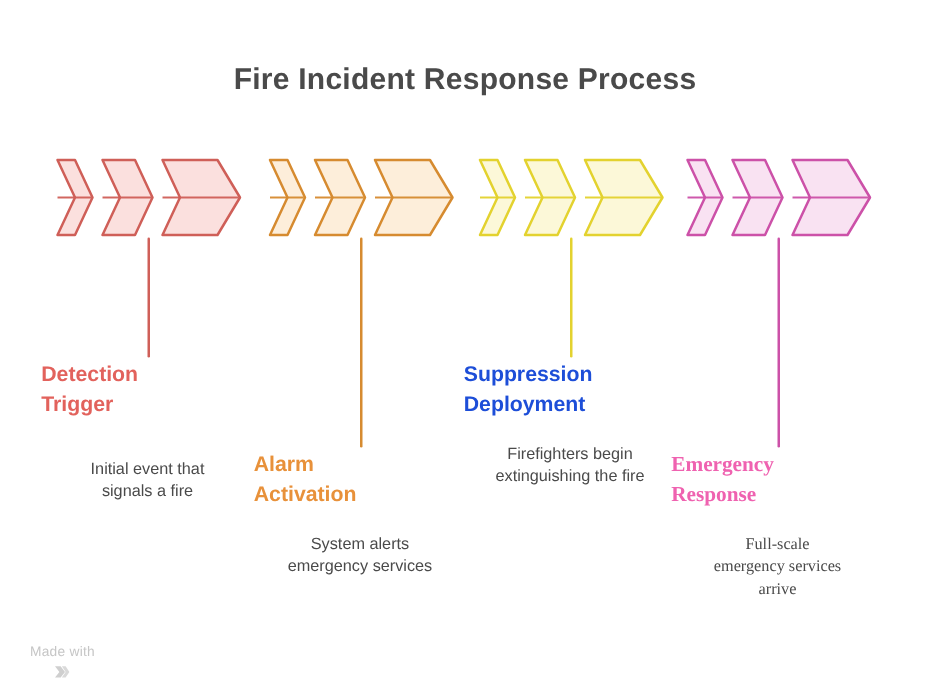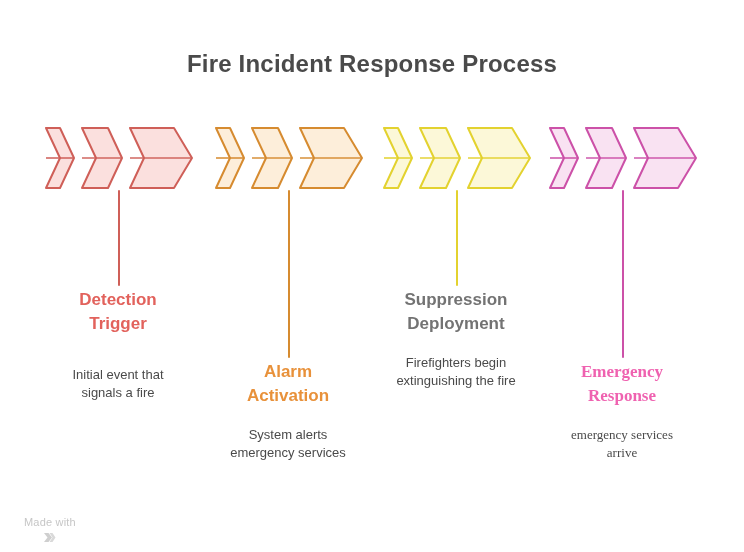--- a/index.html
+++ b/index.html
@@ -45,21 +45,21 @@
   }
   .connector {
     position: absolute;
     width: 2px;
     border-radius: 1px;
   }
   .stage-title {
     position: absolute;
     width: 170px;
     left: 0;
-    text-align: center;
+    text-align: left;
     font-size: 17px;
     font-weight: bold;
     line-height: 24px;
   }
   .stage-desc {
     position: absolute;
     width: 178px;
     left: -4px;
     text-align: center;
     font-size: 13px;
@@ -154,21 +154,21 @@
           <path d="M97,2 L141,2 L159,32 L141,62 L97,62 L111,32 Z"></path>
         </g>
         <g stroke="#e3d22f" stroke-width="1.6" opacity="0.95">
           <line x1="13" y1="32" x2="40" y2="32"></line>
           <line x1="49" y1="32" x2="88" y2="32"></line>
           <line x1="97" y1="32" x2="158" y2="32"></line>
         </g>
       </svg>
     </div>
     <div class="connector" style="left:85px; top:190px; height:96px; background:#e3d22f;"></div>
-    <div class="stage-title" style="top:288px; color:#737373;">
+    <div class="stage-title" style="top:288px; color:#1d4ed8;">
       <div>Suppression</div>
       <div>Deployment</div>
     </div>
     <div class="stage-desc" style="top:354px;">
       <div>Firefighters begin</div>
       <div>extinguishing the fire</div>
     </div>
   </div>
 
   <div class="stage" style="left:537px;font-family:Liberation Serif, serif;">
@@ -185,20 +185,21 @@
           <line x1="97" y1="32" x2="158" y2="32"></line>
         </g>
       </svg>
     </div>
     <div class="connector" style="left:85px; top:190px; height:168px; background:#cc51a8;"></div>
     <div class="stage-title" style="top:360px; color:#ef62b0;">
       <div>Emergency</div>
       <div>Response</div>
     </div>
     <div class="stage-desc" style="top:426px;">
+      <div>Full-scale</div>
       <div>emergency services</div>
       <div>arrive</div>
     </div>
   </div>
 
   <div class="watermark">
     <span>Made with</span>
     <span class="logo">
       <svg width="13" height="11" viewBox="0 0 13 11">
         <path d="M1,1 L5.5,1 L9,5.5 L5.5,10 L1,10 L4.5,5.5 Z" fill="#cfcfcf"></path>

